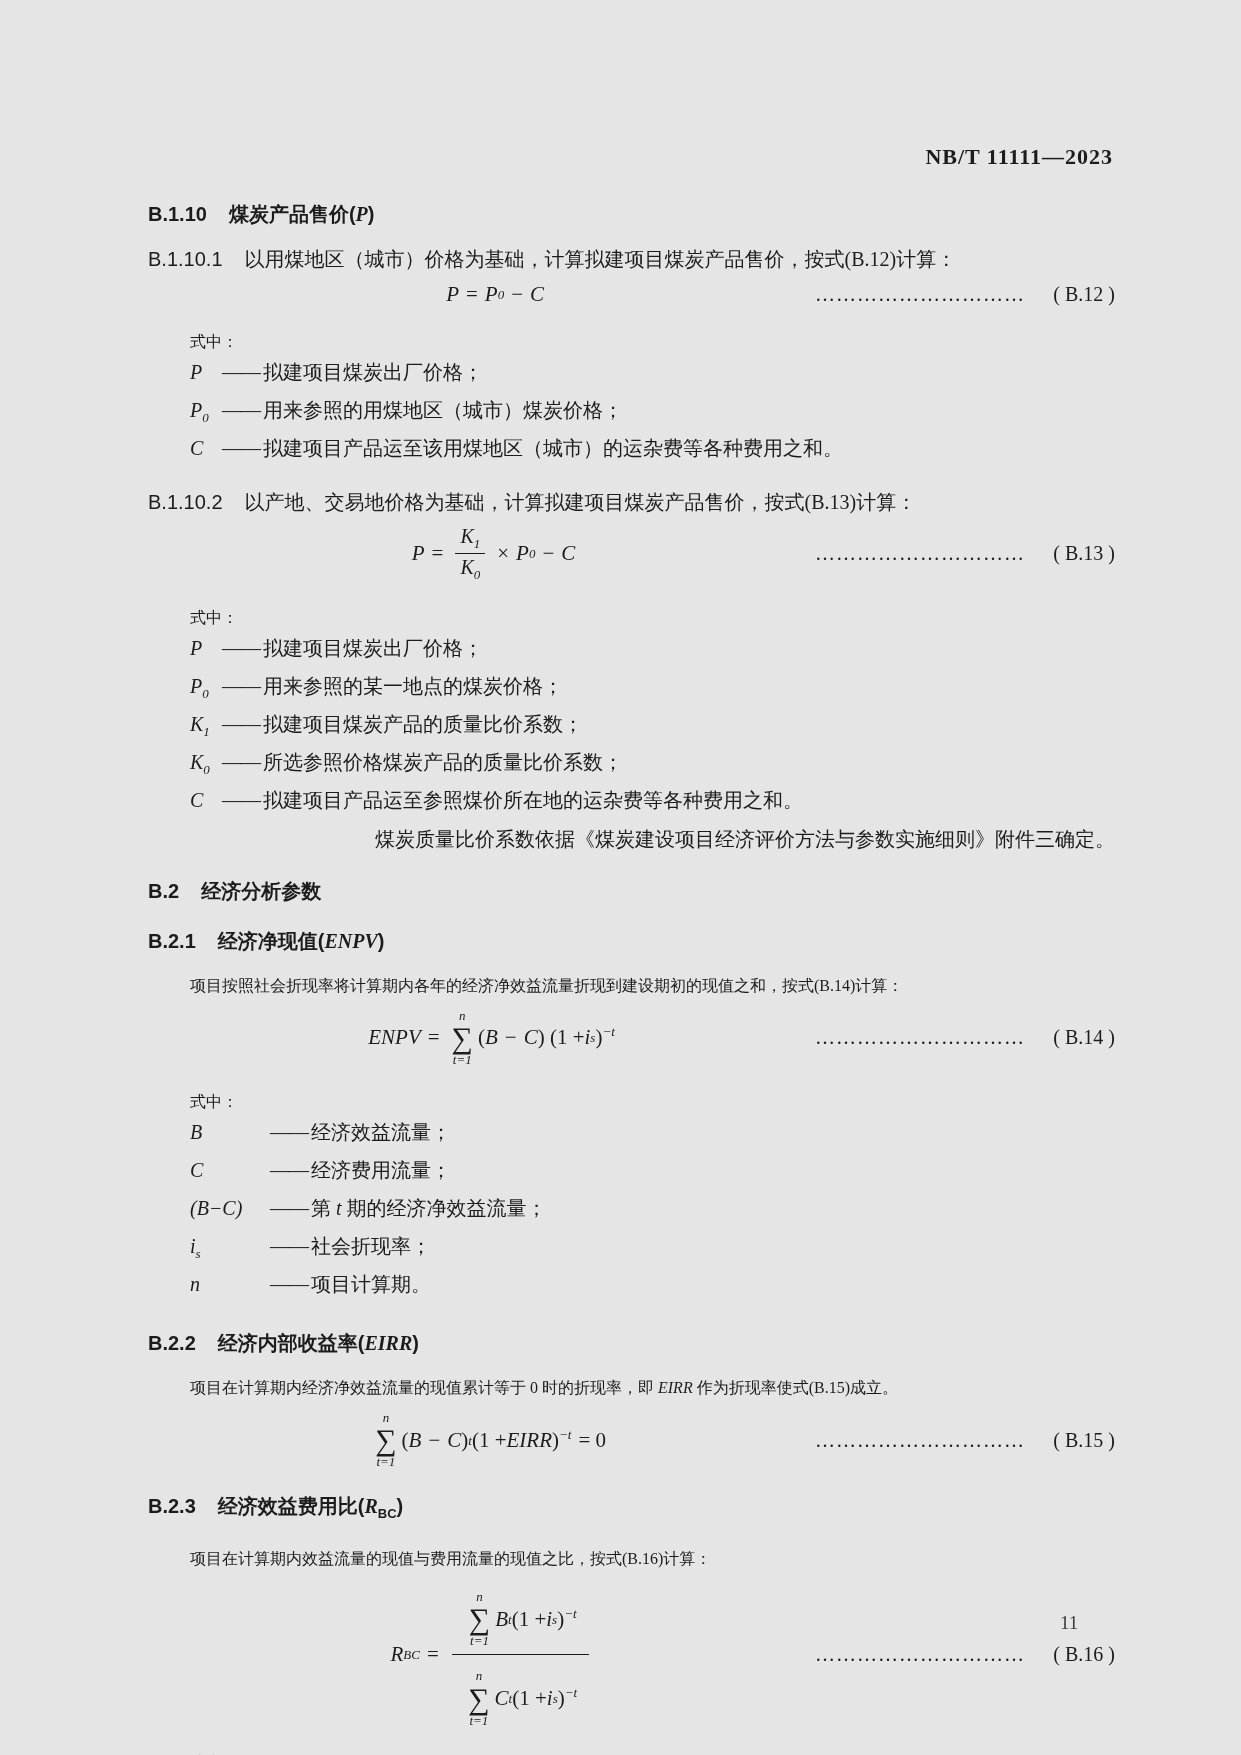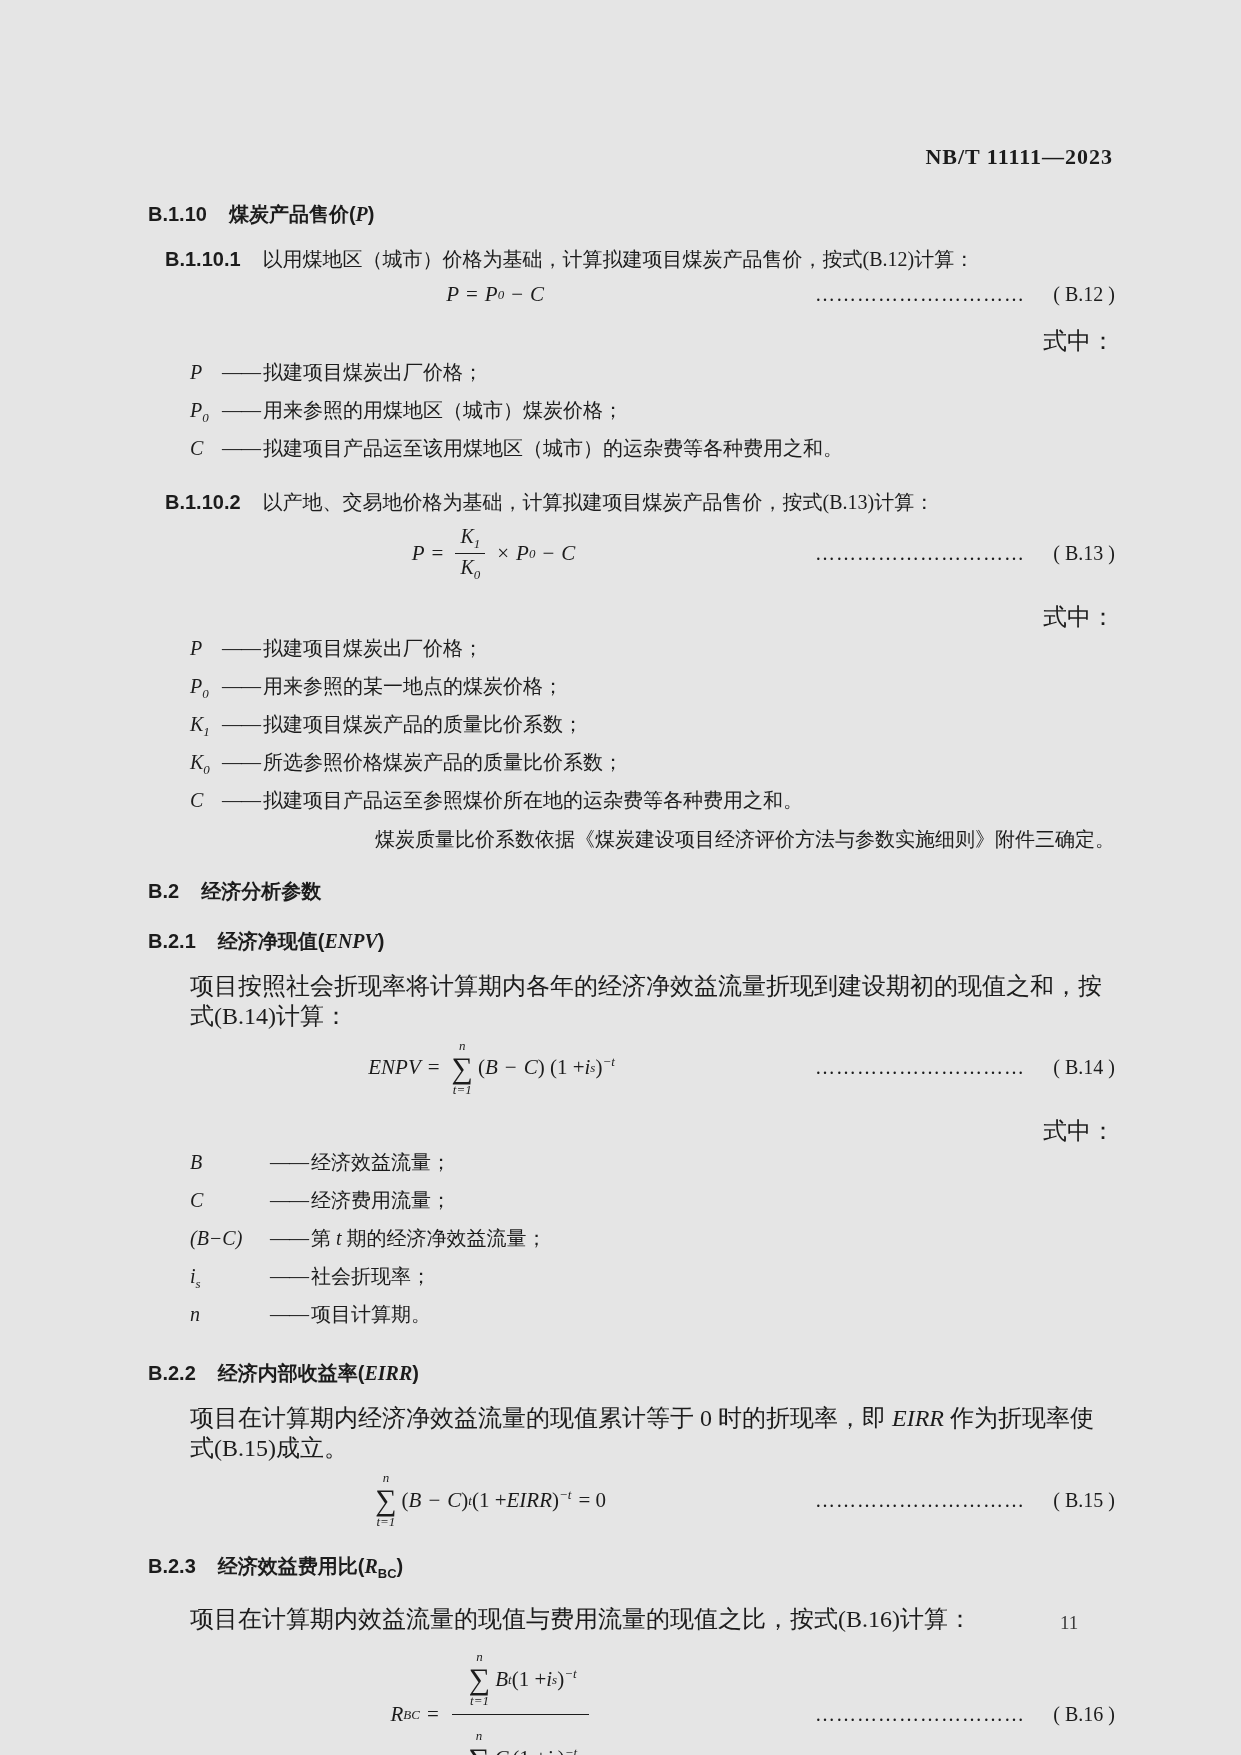--- a/index.html
+++ b/index.html
@@ -31,25 +31,25 @@
   .sec-h sub{font-size:13px;}
   .mt-h1{margin-top:8px;text-align:right;}
   .mt-h2{margin-top:22px;}
   
   .sub-h{
     display:flex;align-items:baseline;
     font-size:20px;line-height:30px;margin-top:16px;
   }
   .sub-h .num{
     font-family:"Liberation Sans","DejaVu Sans",sans-serif;
-    font-weight:700;margin-right:22px;flex:none;margin-left:17px;
+    font-weight:400;margin-right:22px;flex:none;
   }
   .sub-h .txt{font-family:"Liberation Serif","DejaVu Serif",serif;}
   
-  .para{padding-left:42px;font-size:24px;line-height:30px;margin-top:16px;}
+  .para{padding-left:42px;font-size:16px;line-height:30px;margin-top:16px;}
   .para .ivar{font-style:italic;}
   
   .frow{display:flex;align-items:center;margin:8px 0;}
   .frow .sp{flex:1.1;}
   .frow .sp2{flex:1;}
   .math{display:inline-flex;align-items:center;font-size:21px;white-space:nowrap;}
   .mv{font-style:italic;}
   .mo{margin:0 7px;font-style:normal;}
   .mp{font-style:normal;}
   .msub{font-size:13px;font-style:italic;line-height:1;}
@@ -67,21 +67,21 @@
   .frac{display:inline-flex;flex-direction:column;align-items:center;margin:0 5px;font-size:20px;}
   .frac .fn{border-bottom:1.7px solid #1c1c1c;padding:0 5px 2px;line-height:1.1;}
   .frac .fd{padding-top:2px;line-height:1.1;}
   .frac sub{font-size:13px;font-style:italic;}
   
   .bfrac{display:inline-flex;flex-direction:column;align-items:center;margin:0 6px;}
   .bfrac .fn{border-bottom:1.7px solid #1c1c1c;padding:0 12px 6px;}
   .bfrac .fd{padding-top:6px;}
   .bfrac .row{display:inline-flex;align-items:center;font-size:21px;white-space:nowrap;}
   
-  .where{padding-left:42px;font-size:24px;line-height:31px;margin-top:19px;text-align:right;}
+  .where{padding-left:42px;font-size:16px;line-height:31px;margin-top:19px;}
   .def{display:flex;align-items:baseline;padding-left:42px;font-size:20px;line-height:31px;}
   .def .sym{flex:none;width:32px;font-style:italic;}
   .def .sym sub{font-size:13px;}
   .def.wide .sym{width:80px;}
   .def .dash{flex:none;margin-right:3px;letter-spacing:-1px;}
   .def .txt .ivar{font-style:italic;}
   .note{padding-left:42px;font-size:20px;line-height:31px;margin-top:1px;text-align:right;}
   .page-num{position:absolute;left:1060px;top:1612px;font-size:19px;color:#3a3a3a;}
 </style>
 </head>

